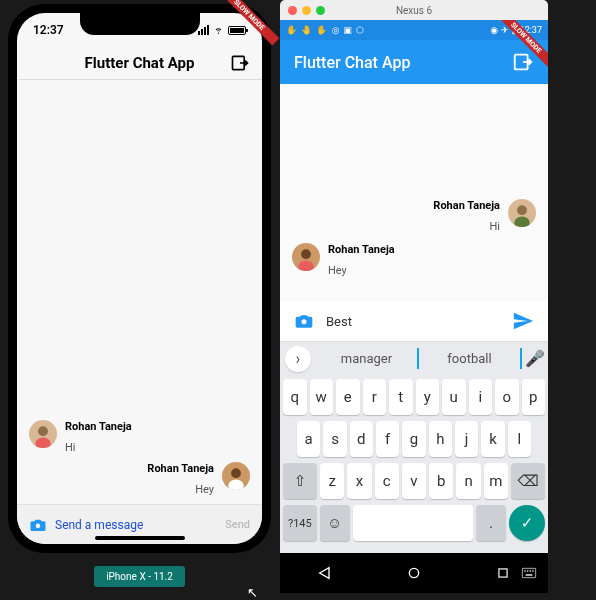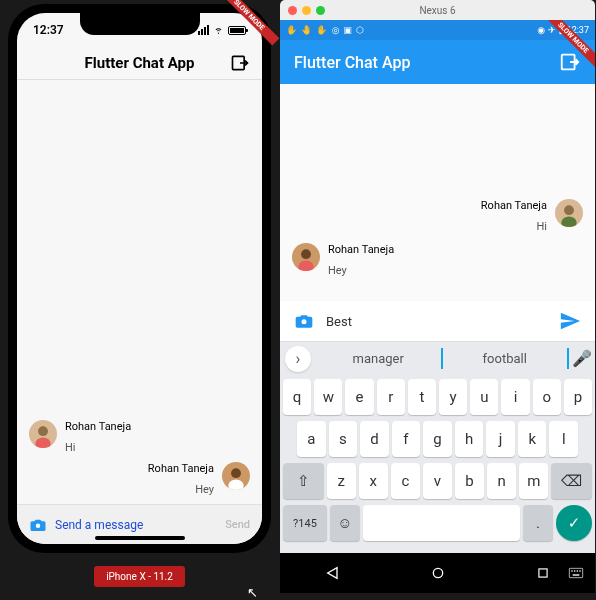--- a/index.html
+++ b/index.html
@@ -22,36 +22,36 @@
   .ios-header { height:33px; display:flex; align-items:center; justify-content:center; border-bottom:1px solid #ddd; position:relative; background:#f7f7f7;}
   .ios-header .title { font-size:15px; font-weight:700; color:#000; }
   .ios-exit { position:absolute; right:12px; top:6px; }
 
   .ios-chat { flex:1; background:#f7f7f7; position:relative; }
   .ios-msg-left { position:absolute; left:12px; bottom:50px; display:flex; gap:8px; align-items:flex-start;}
   .ios-msg-right { position:absolute; right:12px; bottom:8px; display:flex; gap:8px; align-items:flex-start;}
   .avatar { width:28px; height:28px; border-radius:50%; background:#d9b896; display:flex; align-items:center; justify-content:center; overflow:hidden; flex-shrink:0;}
   .avatar.r2 { background:#c96; }
   .avatar svg{width:100%;height:100%;}
-  .msg-text .name { font-size:11px; font-weight:400; color:#000; }
+  .msg-text .name { font-size:11px; font-weight:700; color:#000; }
   .msg-text .body { font-size:11px; color:#555; margin-top:8px;}
   .msg-text.right { text-align:right; }
 
   .ios-input { height:40px; display:flex; align-items:center; padding:0 12px; gap:8px; background:#f0f0f0; border-top:1px solid #e0e0e0;}
   .ios-input .field { flex:1; font-size:12px; color:#1d4ed8; }
   .ios-send { font-size:11px; color:#bbb; font-weight:500;}
   .home-ind { position:absolute; bottom:4px; left:50%; transform:translateX(-50%); width:90px; height:4px; background:#000; border-radius:3px;}
 
   .slow-badge { position:absolute; top:6px; right:-16px; transform:rotate(45deg); background:#c62828; color:#fff; font-size:7px; font-weight:700; padding:1px 18px; z-index:6;}
 
   .iphone-label { margin-top:12px; text-align:center;}
-  .iphone-label span { background:#b91c1c; color:#fff; font-size:10px; padding:5px 12px; border-radius:3px;}
+  .iphone-label span { background:#0f766e; color:#fff; font-size:10px; padding:5px 12px; border-radius:3px;}
 
   
-  .android-wrap { position:absolute; left:280px; top:0px; width:315px; }
+  .android-wrap { position:absolute; left:280px; top:0px; width:268px; }
   .and-titlebar { height:20px; background:#eee; border-radius:5px 5px 0 0; display:flex; align-items:center; position:relative;}
   .mac-dots { display:flex; gap:5px; padding-left:8px;}
   .mac-dots i{width:9px;height:9px;border-radius:50%;display:block;}
   .mac-dots i:nth-child(1){background:#ff5f56}.mac-dots i:nth-child(2){background:#ffbd2e}.mac-dots i:nth-child(3){background:#27c93f}
   .and-titlebar .label{position:absolute;left:50%;transform:translateX(-50%);font-size:10px;color:#666;}
 
   .and-screen { width:100%; height:573px; background:#fafafa; display:flex; flex-direction:column; position:relative; overflow:hidden;}
   .and-status { height:20px; background:#1e88e5; display:flex; align-items:center; justify-content:space-between; padding:0 6px; color:#fff; font-size:9px;}
   .and-status .icons{display:flex;gap:4px;align-items:center;}
   .and-status .icons span{opacity:.95;}

